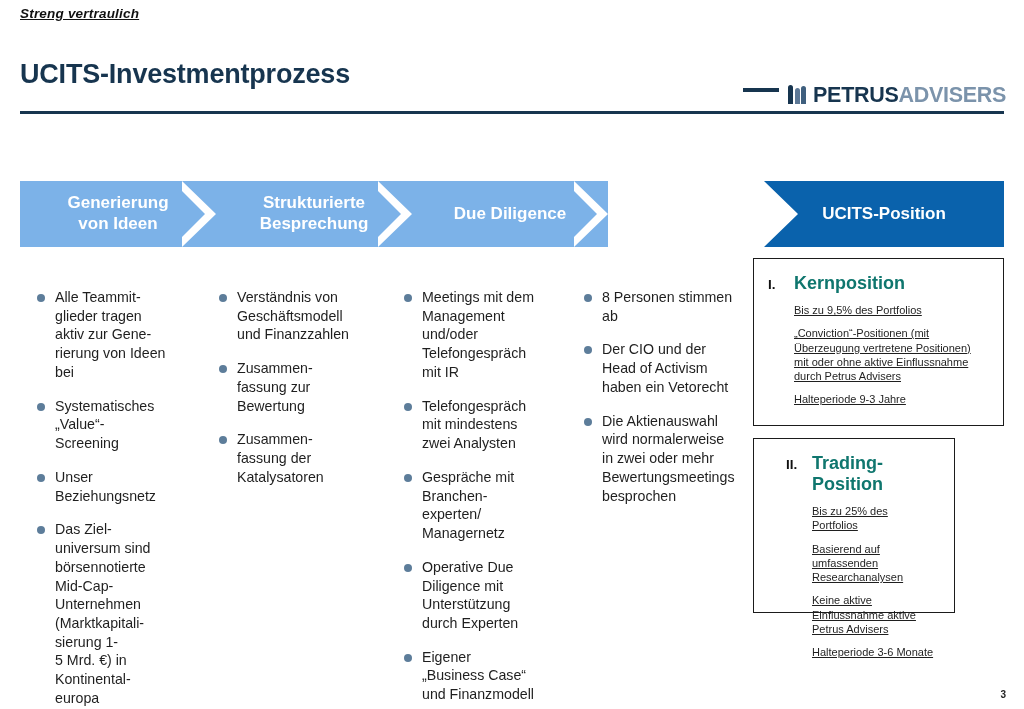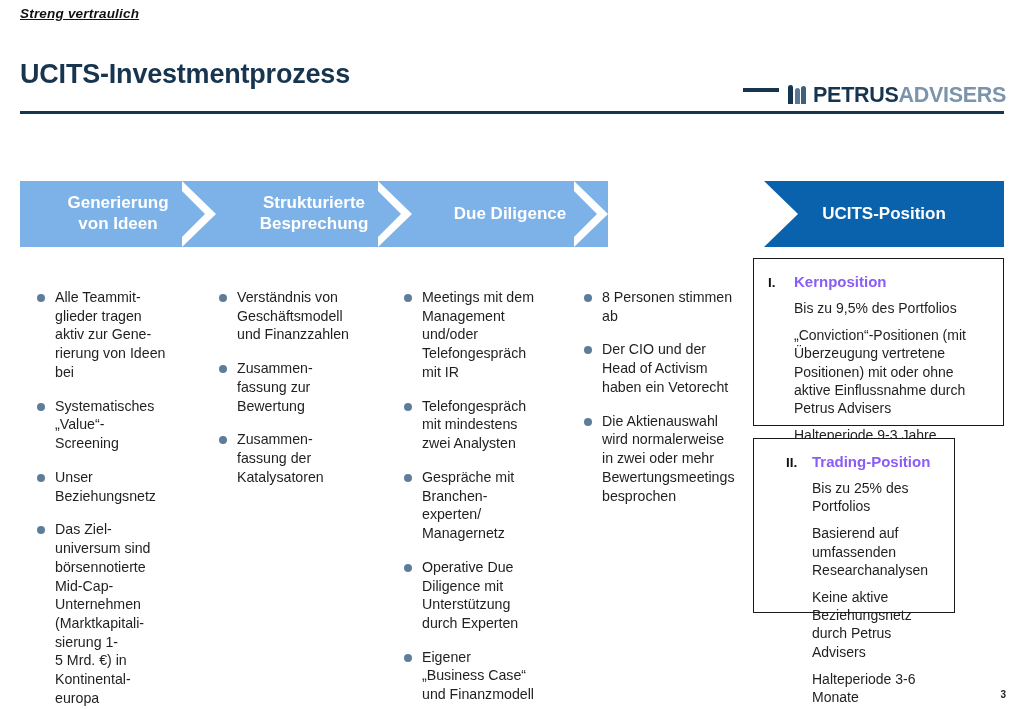--- a/index.html
+++ b/index.html
@@ -169,30 +169,31 @@
     margin-bottom: 9px;
   }
   .box-num {
     font-size: 13.5px;
     font-weight: bold;
     width: 26px;
     flex: 0 0 26px;
     color: #111;
   }
   .box-title {
-    font-size: 15px;
-    font-weight: bold;
-    color: #8b5cf6;
+    font-size: 18px;
+    font-weight: bold;
+    color: #0f766e;
   }
   .box-lines { padding-left: 26px; }
   .box-lines p {
     margin: 0 4px 9px 0;
-    font-size: 14px;
+    font-size: 11px;
     line-height: 1.3;
     color: #1f1f1f;
+    text-decoration: underline;
   }
   .box-lines p:last-child { margin-bottom: 0; }
 
   
   .page-num {
     position: absolute;
     right: 18px;
     bottom: 9px;
     font-size: 10px;
     font-weight: bold;
@@ -304,20 +305,20 @@
         </div>
       </div>
       <div class="infobox" style="left: 753px; top: 438px; width: 202px; height: 175px; padding-left: 32px;">
         <div class="box-head">
           <span class="box-num">II.</span>
           <span class="box-title">Trading-Position</span>
         </div>
         <div class="box-lines">
           <p>Bis zu 25% des Portfolios</p>
           <p>Basierend auf umfassenden Researchanalysen</p>
-          <p>Keine aktive Beziehungsnetz durch Petrus Advisers</p>
+          <p>Keine aktive Einflussnahme aktive Petrus Advisers</p>
           <p>Halteperiode 3-6 Monate</p>
         </div>
       </div>
     </div>
 
   <div class="page-num">3</div>
 </div>
 
 </body></html>

